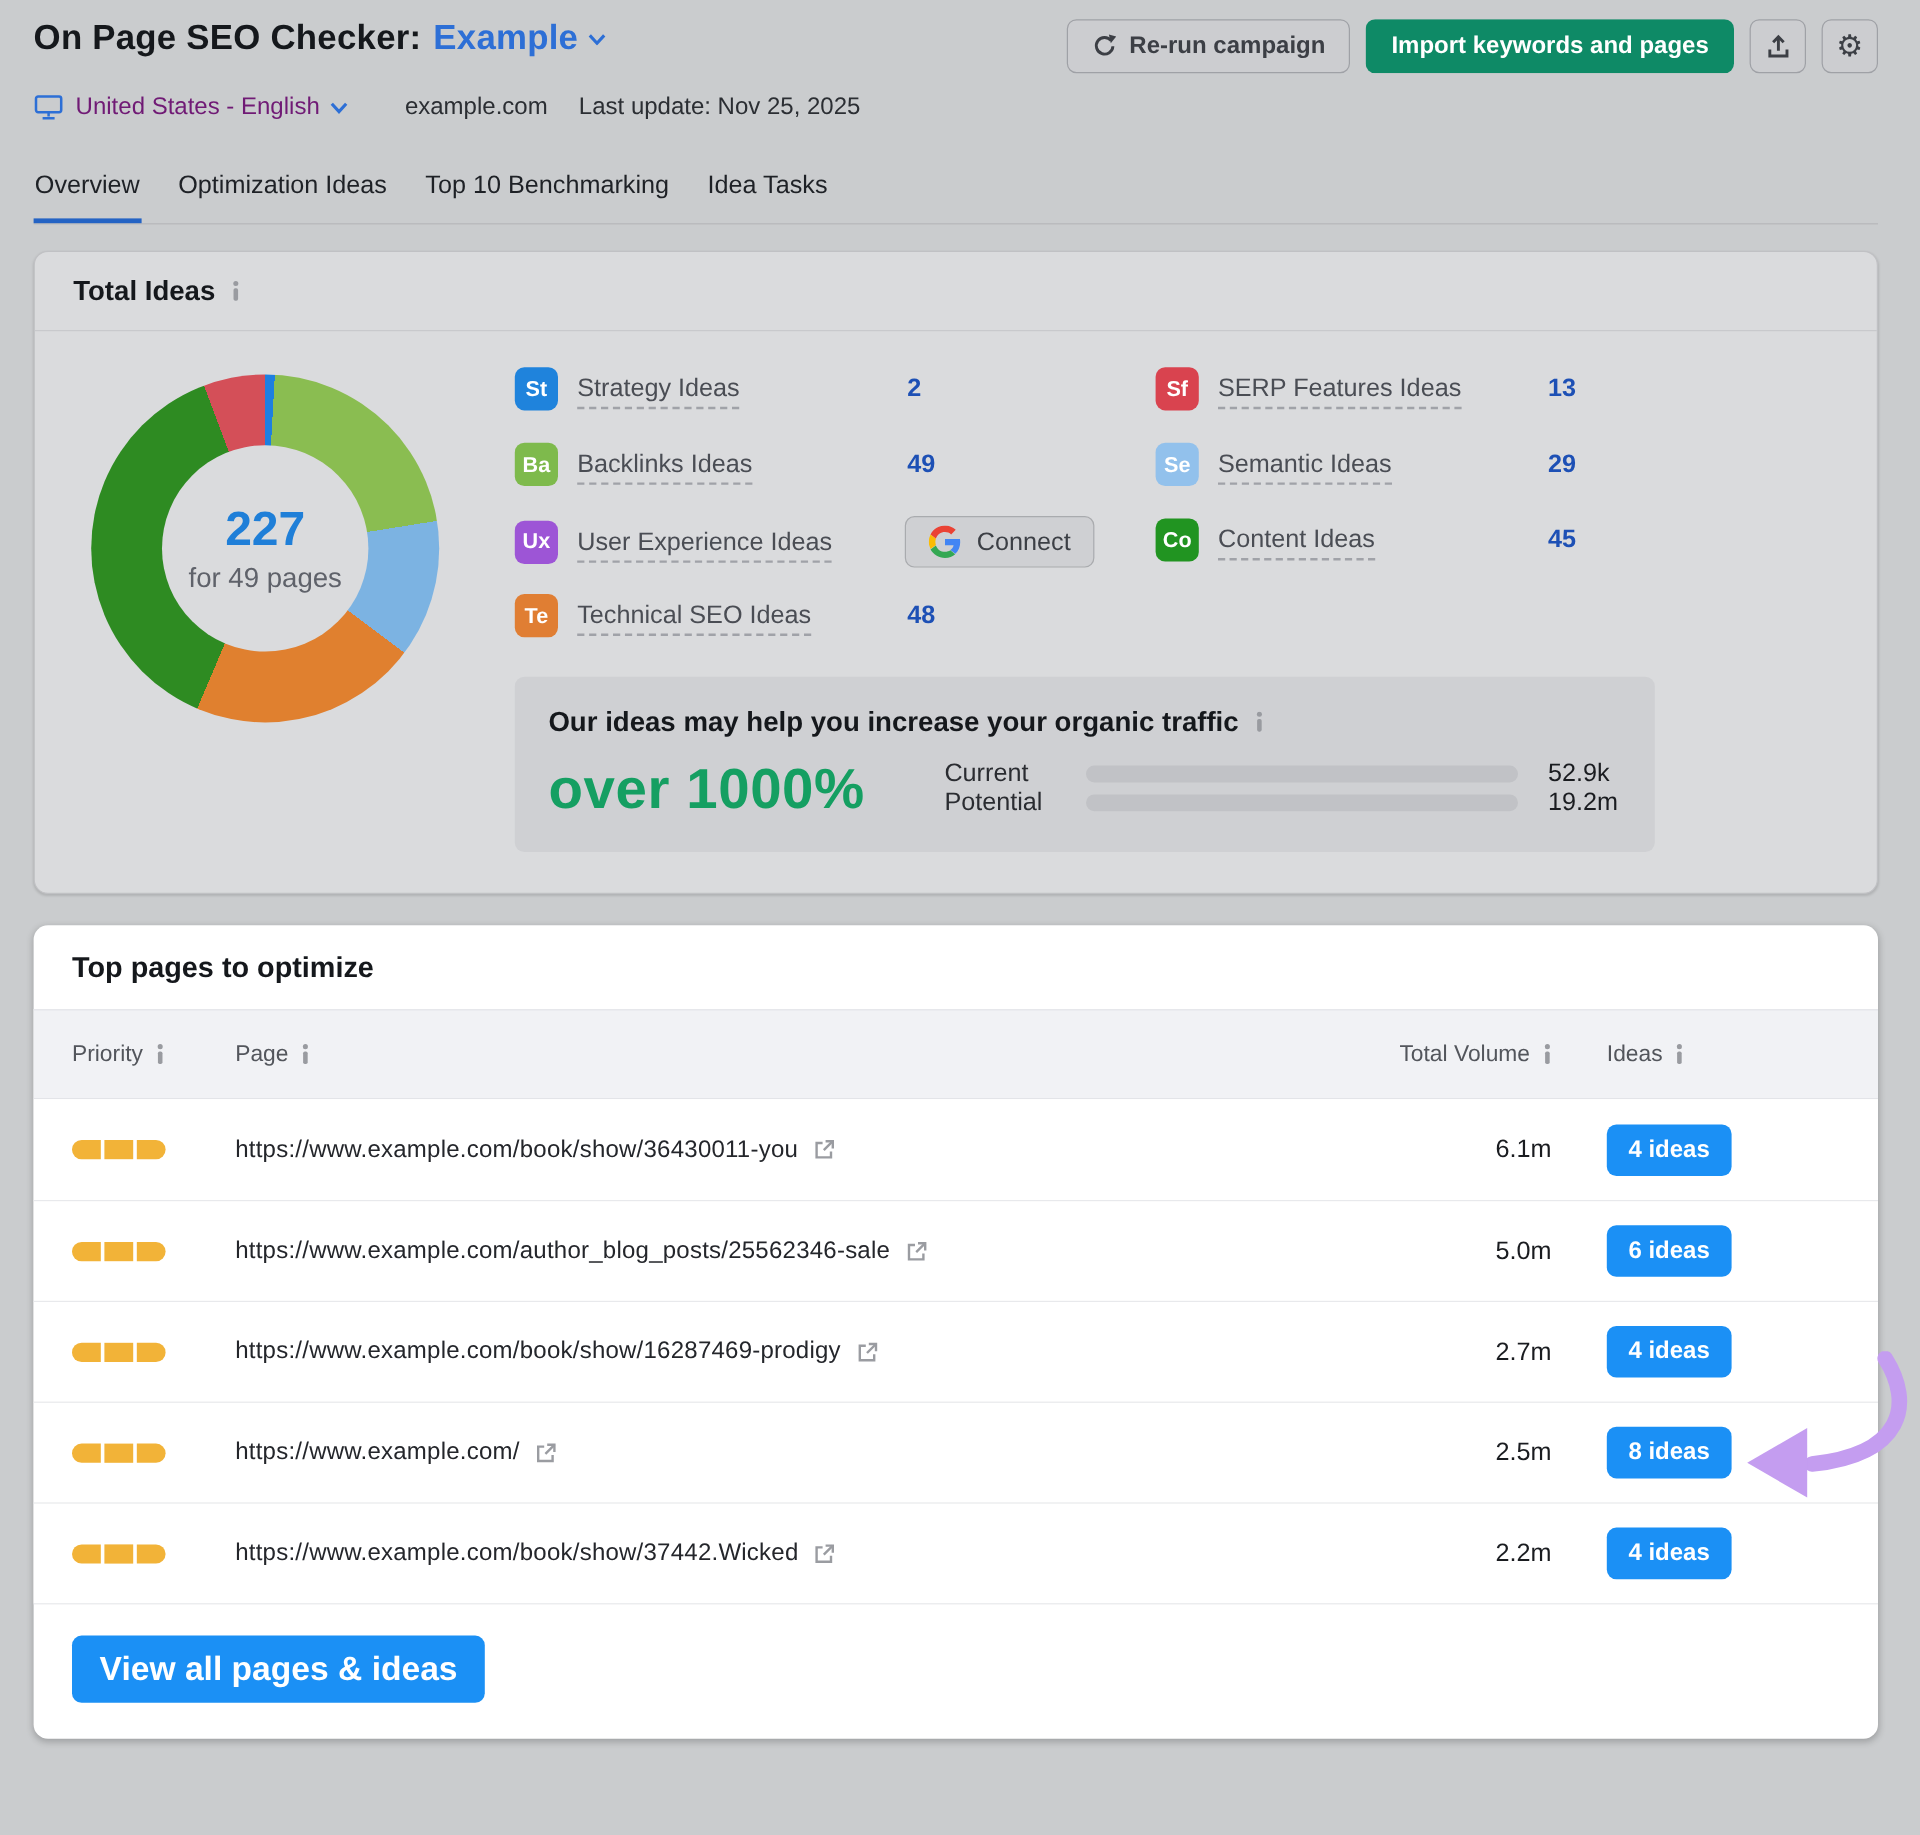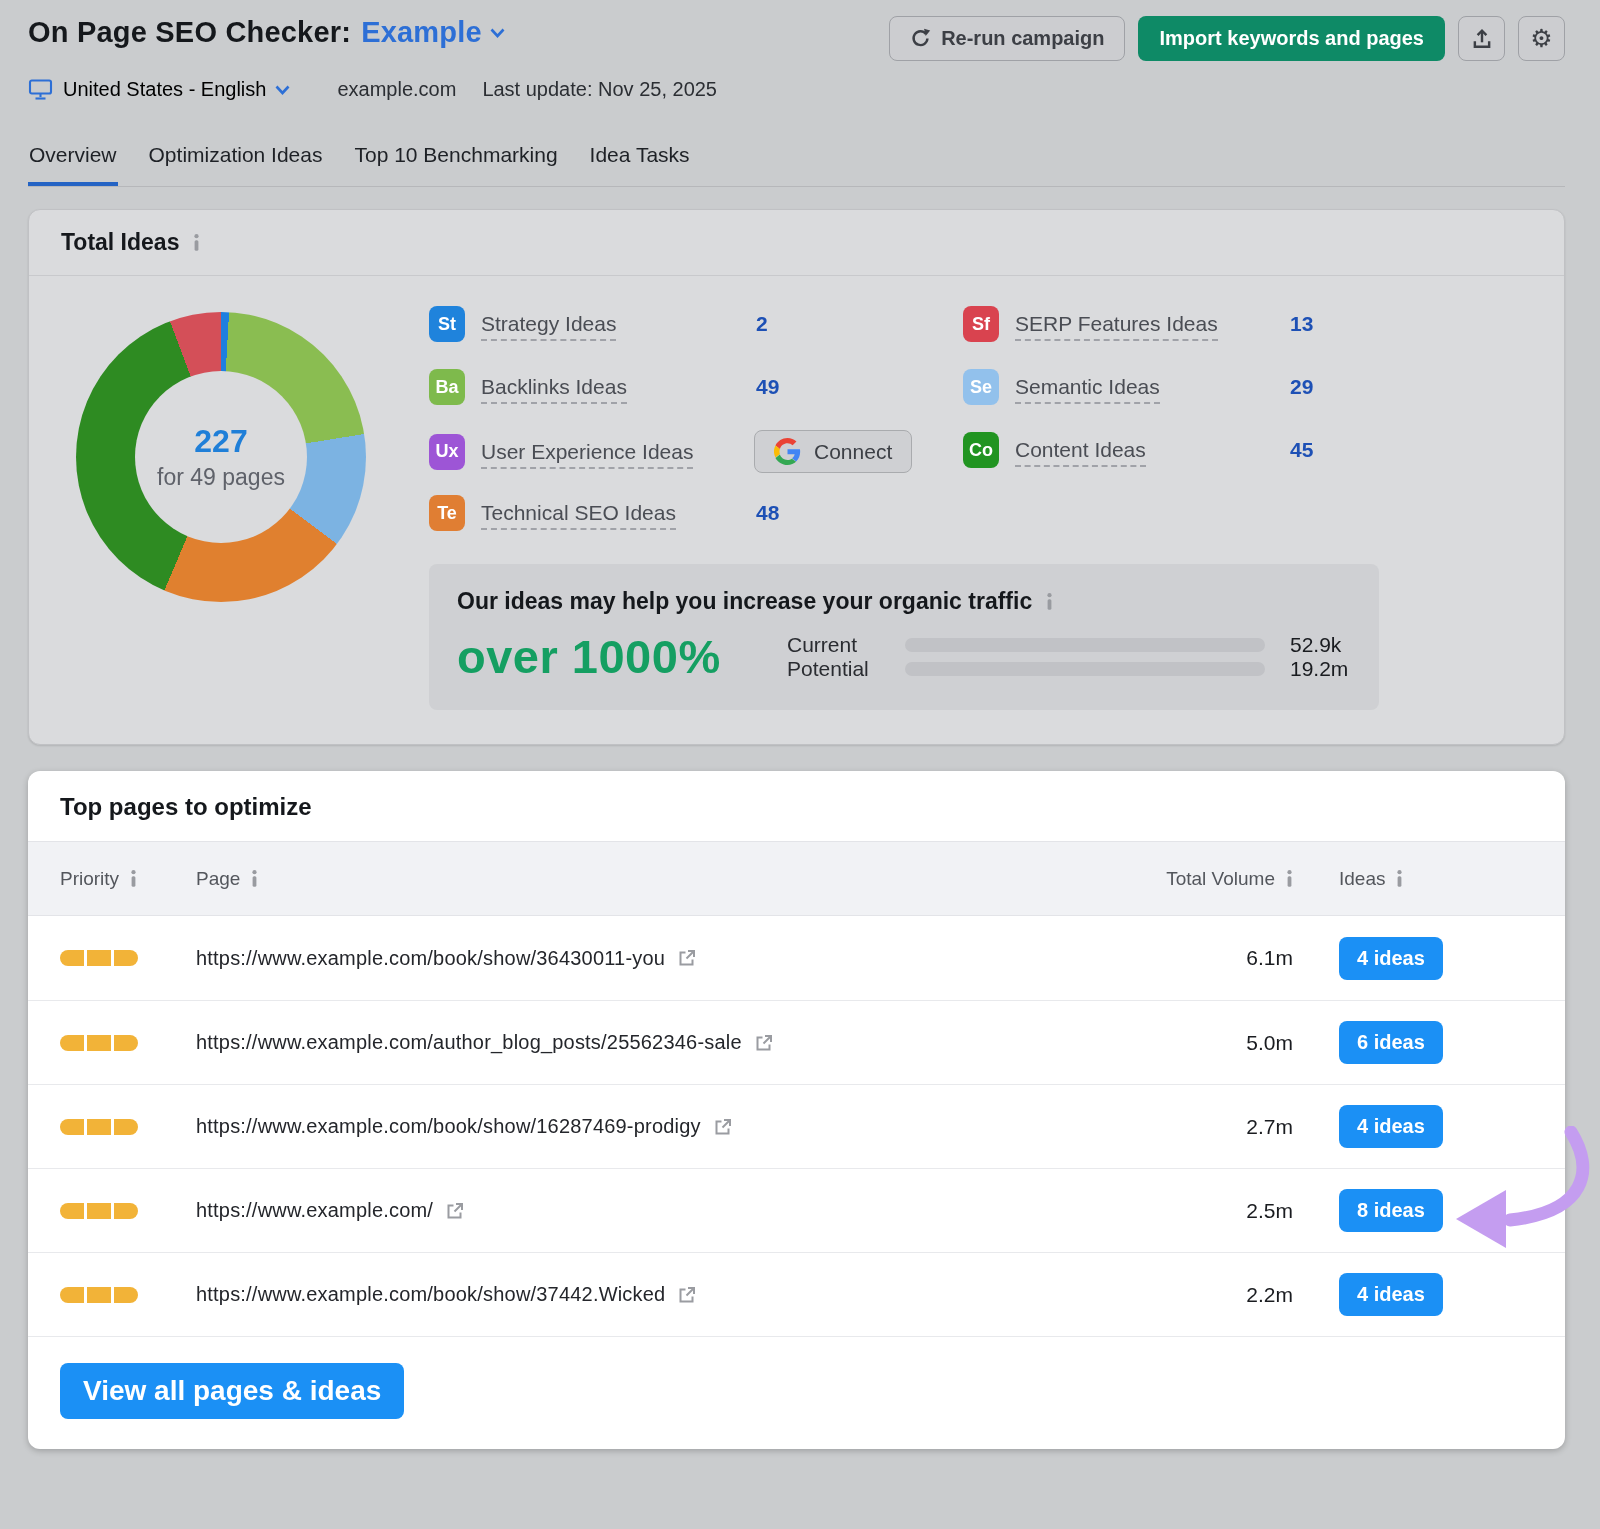--- a/index.html
+++ b/index.html
@@ -17,40 +17,40 @@
   .page-title { font-size: 29px; font-weight: 700; color: #15181c; letter-spacing: .2px; display:flex; align-items:center; gap:10px;}
   .project-link { color: #2d6fd6; cursor: pointer; display: inline-flex; align-items: center; gap: 8px; }
   .hdr-actions { margin-left: auto; display: flex; gap: 13px; align-items: center; }
   .btn { border-radius: 8px; font-size: 20px; font-weight: 700; display: inline-flex; align-items: center; gap: 10px; cursor: pointer; border: 1px solid transparent; }
   .btn-rerun { background: #cbccCF; background: #cccdd0; border-color: #9fa1a6; color: #3c3f45; padding: 9px 20px; height: 45px; }
   .btn-import { background: #0e8a66; color: #fff; padding: 9px 20px; height: 45px; }
   .btn-sq { background: #cccdd0; border-color: #9fa1a6; color: #3c3f45; width: 47px; height: 45px; justify-content: center; padding: 0; }
   .gear-glyph { font-family: "DejaVu Sans", sans-serif; font-size: 25px; line-height: 1; color: #3c3f45; }
 
   .hdr-row2 { display: flex; align-items: center; margin-top: 17px; font-size: 20px; gap: 10px; }
-  .locale { color: #000000; display: inline-flex; align-items: center; gap: 9px; cursor: pointer; }
+  .locale { color: #701a75; display: inline-flex; align-items: center; gap: 9px; cursor: pointer; }
   .site { margin-left: 37px; color: #2b2e33; }
   .updated { margin-left: 16px; color: #2b2e33; }
 
   .tab-bar { display: flex; gap: 30px; margin-top: 42px; border-bottom: 1px solid #b6b7ba; }
   .tab { font-size: 21px; font-weight: 500; color: #1e2126; padding: 0 1px 15px; border-bottom: 4px solid transparent; cursor: pointer; }
   .tab.active { border-bottom-color: #2463c4; }
 
   
   .card1 { margin-top: 22px; background: #dadbdd; border: 1px solid #c0c1c4; border-radius: 12px; box-shadow: 0 1px 2px rgba(0,0,0,.12); }
   .card1-head { padding: 19px 32px; font-size: 23px; font-weight: 700; color: #15181c; border-bottom: 1px solid #c8c9cc; display: flex; align-items: center; gap: 14px; }
   .card1-body { display: flex; padding: 28px 32px 34px; }
   .info-ic { display: inline-block; width: 7px; height: 17px; }
   .info-ic svg { display: block; width: 100%; height: 100%; fill: #999ba0; }
 
   .donut-wrap { width: 290px; height: 290px; position: relative; flex: none; margin: 8px 63px 0 15px; }
   .donut { width: 290px; height: 290px; border-radius: 50%; }
   .donut::after { content: ""; position: absolute; inset: 59px; border-radius: 50%; background: #dadbdd; }
   .donut-center { position: absolute; inset: 0; display: flex; flex-direction: column; align-items: center; justify-content: center; z-index: 1; }
-  .donut-num { font-size: 32px; font-weight: 700; color: #1f7fd8; }
+  .donut-num { font-size: 40px; font-weight: 700; color: #1f7fd8; }
   .donut-cap { font-size: 23px; color: #5f626a; margin-top: 4px; }
 
   .right-sec { flex: 1; min-width: 0; }
   .legend-cols { display: flex; gap: 52px; }
   .legend-col { flex: none; }
   .legend-col.lc1 { width: 482px; }
   .legend-col.lc2 { width: 460px; }
   .li-row { display: grid; grid-template-columns: 36px 16px 275px auto; align-items: center; height: 40px; margin-bottom: 23px; }
   .badge { width: 36px; height: 36px; border-radius: 8px; color: #fff; font-size: 18px; font-weight: 700; display: flex; align-items: center; justify-content: center; }
   .li-label { font-size: 21px; color: #4a4d54; }

